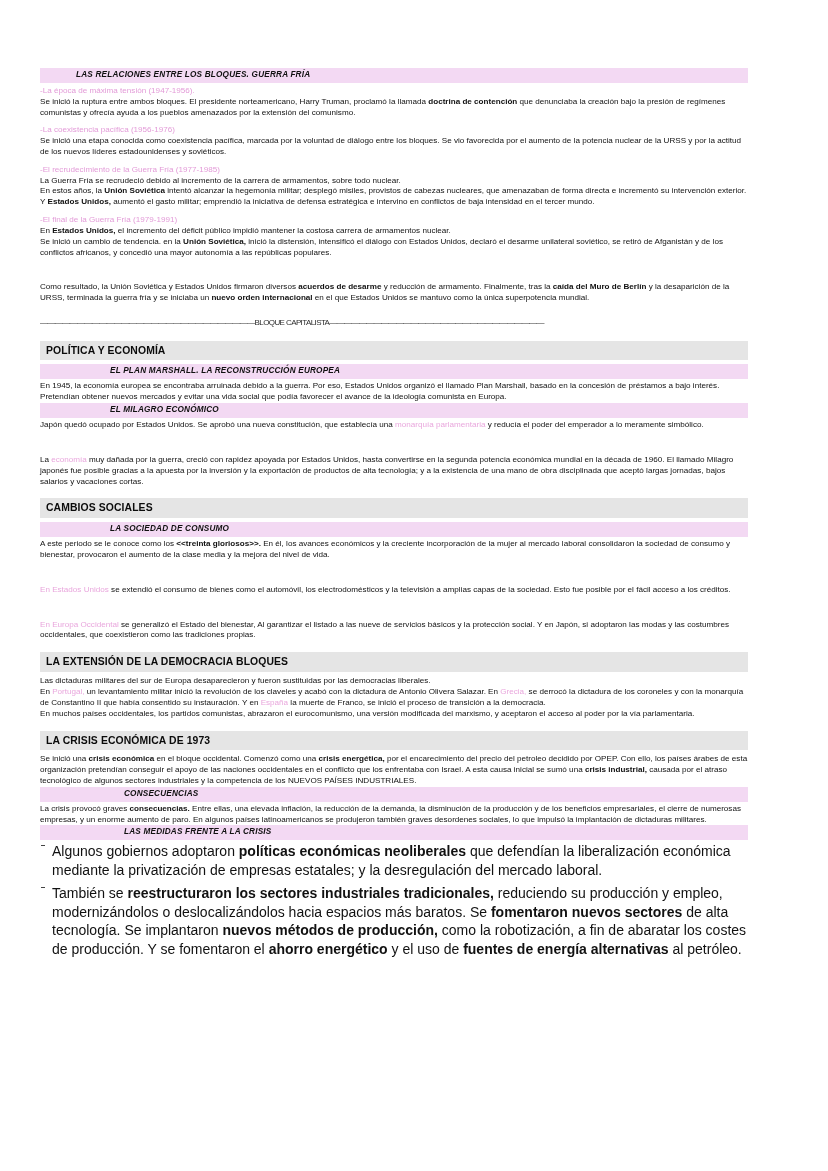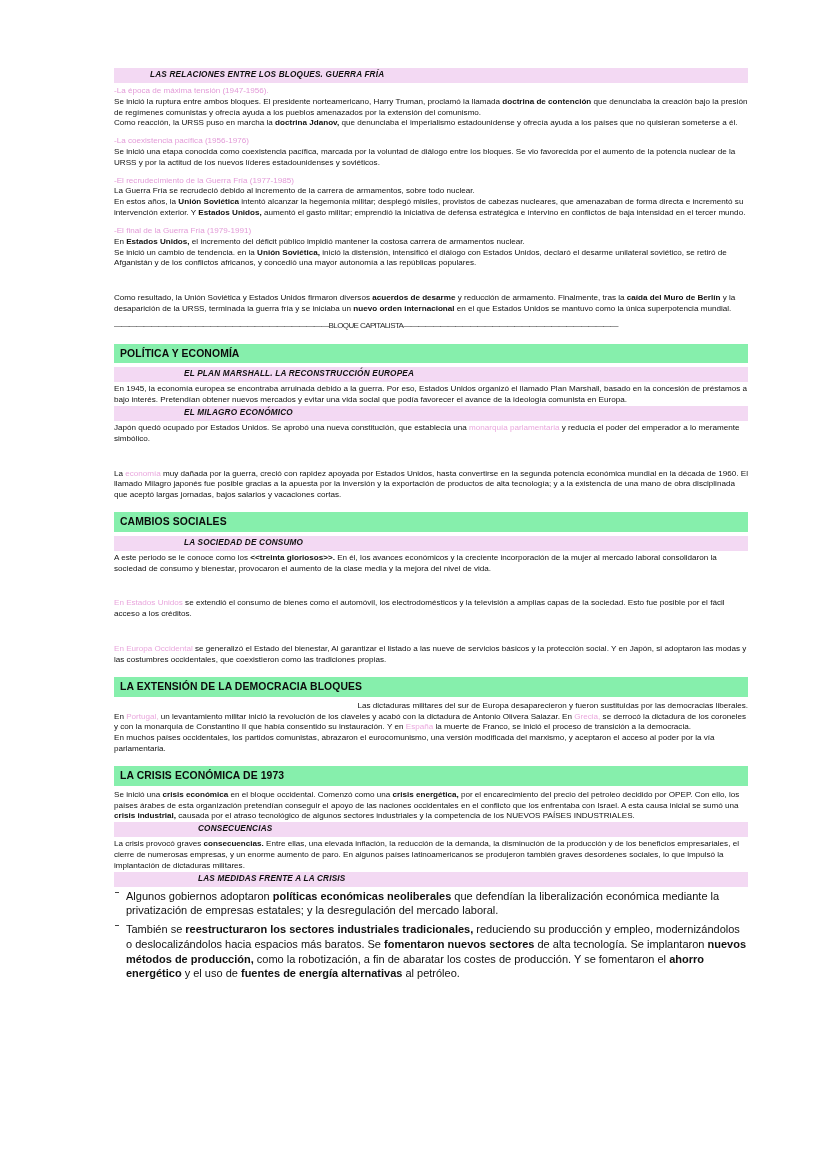--- a/index.html
+++ b/index.html
@@ -10,35 +10,35 @@
   body {
     width: 828px;
     min-height: 1171px;
     font-family: "Liberation Sans", sans-serif;
     color: #111111;
   }
   .page {
     width: 828px;
     min-height: 1171px;
     box-sizing: border-box;
-    padding: 68px 80px 40px 114px;
+    padding: 68px 80px 40px 40px;
     position: relative;
   }
   .doc {
     font-size: 8.1px;
     line-height: 1.33;
   }
   
   .bar {
     background: #f3d9f3;
     padding: 2px 4px 2px 6px;
     margin: 0 0 2px 0;
   }
   .bar-lg {
-    background: #86efac;
+    background: #e5e5e5;
     padding: 3px 4px 3px 6px;
     margin: 11px 0 4px 0;
   }
   .bar-lg .h2 {
     font-size: 10.4px;
     font-weight: bold;
     color: #0b0b0b;
     letter-spacing: 0.1px;
   }
   .bar .h3 {
@@ -58,41 +58,41 @@
     margin: 7px 0 0 0;
   }
   .subhead.first { margin-top: 3px; }
   p {
     margin: 0 0 0 0;
     font-size: 8.1px;
     line-height: 1.34;
     text-align: left;
   }
   p.gap { margin-top: 24px; }
-  p.gap-sm { margin-top: 4px; text-align: right; }
+  p.gap-sm { margin-top: 4px; }
   b { font-weight: bold; }
   .pink { color: #e9a7dd; }
   .divider {
-    margin: 6px 0 12px 0;
+    margin: 14px 0 12px 0;
     font-size: 8px;
     color: #2b2b2b;
     letter-spacing: -0.6px;
     white-space: nowrap;
     overflow: hidden;
   }
   .bullets {
     margin: 2px 0 0 0;
     padding: 0;
     list-style: none;
   }
   .bullets li {
     position: relative;
     padding-left: 12px;
     margin-bottom: 4px;
-    font-size: 11px;
+    font-size: 14px;
     line-height: 1.34;
   }
   .bullets li:before {
     content: "";
     position: absolute;
     left: 1px;
     top: 3px;
     width: 4px;
     height: 1px;
     background: #444;
@@ -103,21 +103,20 @@
 
 <div class="page">
   <div class="doc">
 
     <div class="bar indent">
       <span class="h3">LAS RELACIONES ENTRE LOS BLOQUES. GUERRA FRÍA</span>
     </div>
 
     <div class="subhead first">-La época de máxima tensión (1947-1956).</div>
     <p><span>Se inició la ruptura entre ambos bloques. El presidente norteamericano, Harry Truman, proclamó la llamada </span><b>doctrina de contención</b><span> que denunciaba la creación bajo la presión de regímenes comunistas y ofrecía ayuda a los pueblos amenazados por la extensión del comunismo.</span></p>
-    <p><span>Como reacción, la URSS puso en marcha la </span><b>doctrina Jdanov,</b><span> que denunciaba el imperialismo estadounidense y ofrecía ayuda a los países que no quisieran someterse a él.</span></p>
 
     <div class="subhead">-La coexistencia pacífica (1956-1976)</div>
     <p>Se inició una etapa conocida como coexistencia pacífica, marcada por la voluntad de diálogo entre los bloques. Se vio favorecida por el aumento de la potencia nuclear de la URSS y por la actitud de los nuevos líderes estadounidenses y soviéticos.</p>
 
     <div class="subhead">-El recrudecimiento de la Guerra Fría (1977-1985)</div>
     <p>La Guerra Fría se recrudeció debido al incremento de la carrera de armamentos, sobre todo nuclear.</p>
     <p><span>En estos años, la </span><b>Unión Soviética</b><span> intentó alcanzar la hegemonía militar; desplegó misiles, provistos de cabezas nucleares, que amenazaban de forma directa  e incrementó su intervención exterior. Y </span><b>Estados Unidos,</b><span> aumentó el gasto militar; emprendió la iniciativa de defensa estratégica e intervino en conflictos de baja intensidad en el tercer mundo.</span></p>
 
     <div class="subhead">-El final de la Guerra Fría (1979-1991)</div>
     <p><span>En </span><b>Estados Unidos,</b><span> el incremento del déficit público impidió mantener la costosa carrera de armamentos nuclear.</span></p>

